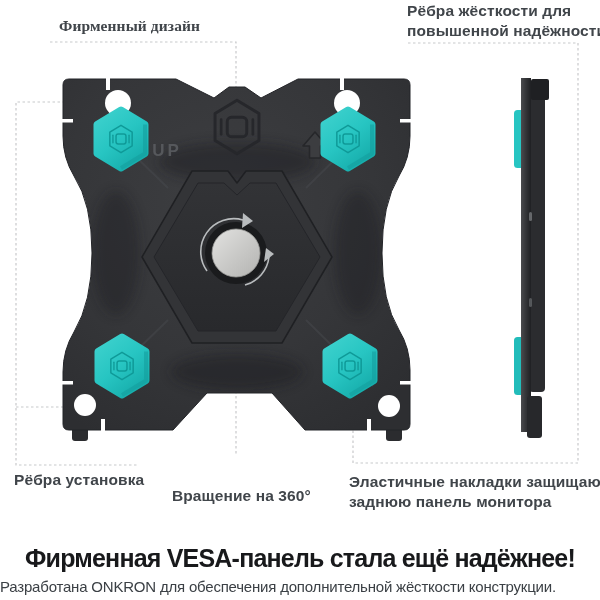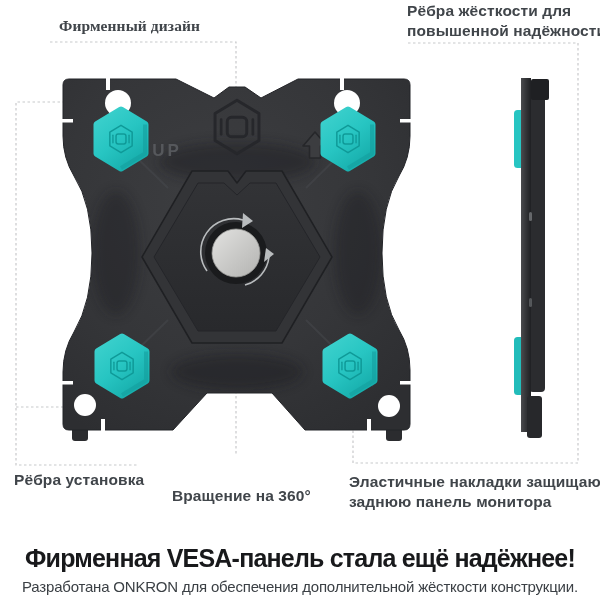--- a/index.html
+++ b/index.html
@@ -20,21 +20,21 @@
   }
   .callout.two-line{line-height:20px;}
   .footer-headline{
     position:absolute;left:0;top:544px;width:600px;
     text-align:center;
     font-size:25px;font-weight:800;letter-spacing:-0.8px;
     color:#18191b;
   }
   .footer-subline{
     position:absolute;left:0;top:578px;width:600px;
-    text-align:center;
+    text-align:left;
     font-size:15px;font-weight:400;letter-spacing:-0.2px;
     color:#3b4045;
   }
   svg{position:absolute;left:0;top:0;}
   svg text{font-family:"Liberation Sans", sans-serif;}
 </style>
 </head>
 <body>
 
 <div class="stage">

